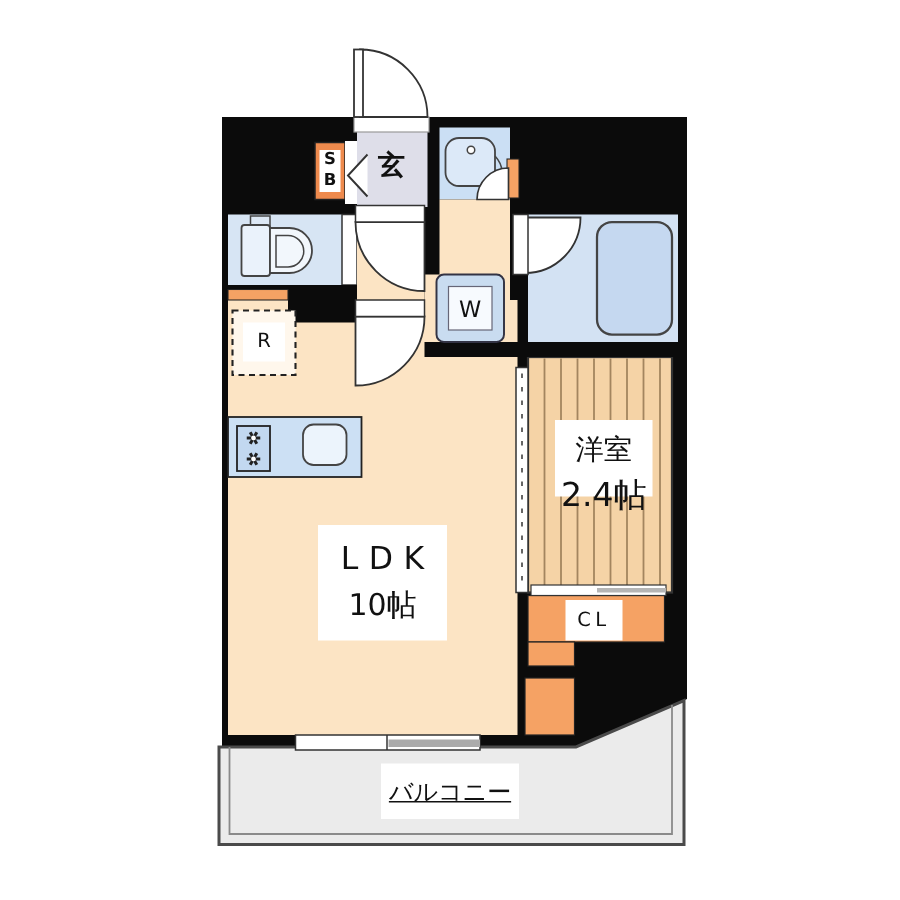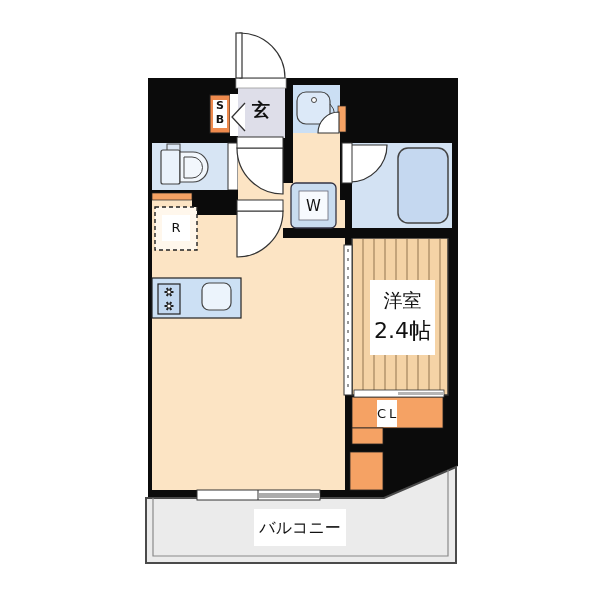--- a/index.html
+++ b/index.html
@@ -10,25 +10,25 @@
   #plan-svg{position:absolute;left:0;top:0;}
   .lbl{position:absolute;text-align:center;color:#111;}
   .lbl-box{background:#ffffff;}
   #lbl-genkan{left:244px;top:98px;width:34px;font-size:18px;font-weight:bold;}
   #lbl-sb{left:212px;top:99px;width:16px;font-size:11px;font-weight:bold;line-height:14px;}
   #lbl-w{left:299px;top:196px;width:29px;font-size:15px;line-height:20px;}
   #lbl-r{left:162px;top:215px;width:28px;height:26px;font-size:13px;line-height:26px;}
   #lbl-ldk{left:212px;top:350px;width:86px;height:77px;padding-top:6px;box-sizing:border-box;}
   #lbl-ldk .l1{font-size:21px;letter-spacing:7px;margin-left:7px;line-height:32px;}
   #lbl-ldk .l2{font-size:20px;line-height:30px;}
-  #lbl-yoshitsu{left:370px;top:280px;width:65px;height:75px;padding-top:4px;box-sizing:border-box;}
+  #lbl-yoshitsu{left:370px;top:280px;width:65px;height:51px;padding-top:4px;box-sizing:border-box;}
   #lbl-yoshitsu .l1{font-size:19px;line-height:32px;}
   #lbl-yoshitsu .l2{font-size:22px;line-height:30px;}
-  #lbl-cl{left:377px;top:400px;width:20px;height:27px;font-size:13px;letter-spacing:3px;line-height:27px;}
-  #lbl-balcony{left:254px;top:509px;width:92px;height:37px;font-size:16px;line-height:37px;}
+  #lbl-cl{left:377px;top:400px;width:38px;height:27px;font-size:13px;letter-spacing:3px;line-height:27px;}
+  #lbl-balcony{left:254px;top:509px;width:92px;height:37px;font-size:16px;line-height:37px;text-decoration:underline;}
 </style>
 </head>
 <body>
 
 <div id="stage">
 
   <svg id="plan-svg" width="600" height="600" viewBox="0 0 600 600">
 
     <polygon points="148,78 458,78 458,466 386,500 148,500" fill="#0b0b0b"></polygon>
 
@@ -163,20 +163,24 @@
 
   <div class="lbl" id="lbl-sb">
     <div>S</div>
     <div>B</div>
   </div>
 
   <div class="lbl" id="lbl-w">W</div>
 
   <div class="lbl lbl-box" id="lbl-r">R</div>
 
+  <div class="lbl lbl-box" id="lbl-ldk">
+    <div class="l1">LDK</div>
+    <div class="l2">10帖</div>
+  </div>
 
   <div class="lbl lbl-box" id="lbl-yoshitsu">
     <div class="l1">洋室</div>
     <div class="l2">2.4帖</div>
   </div>
 
   <div class="lbl lbl-box" id="lbl-cl">CL</div>
 
   <div class="lbl lbl-box" id="lbl-balcony">バルコニー</div>
 </div>

